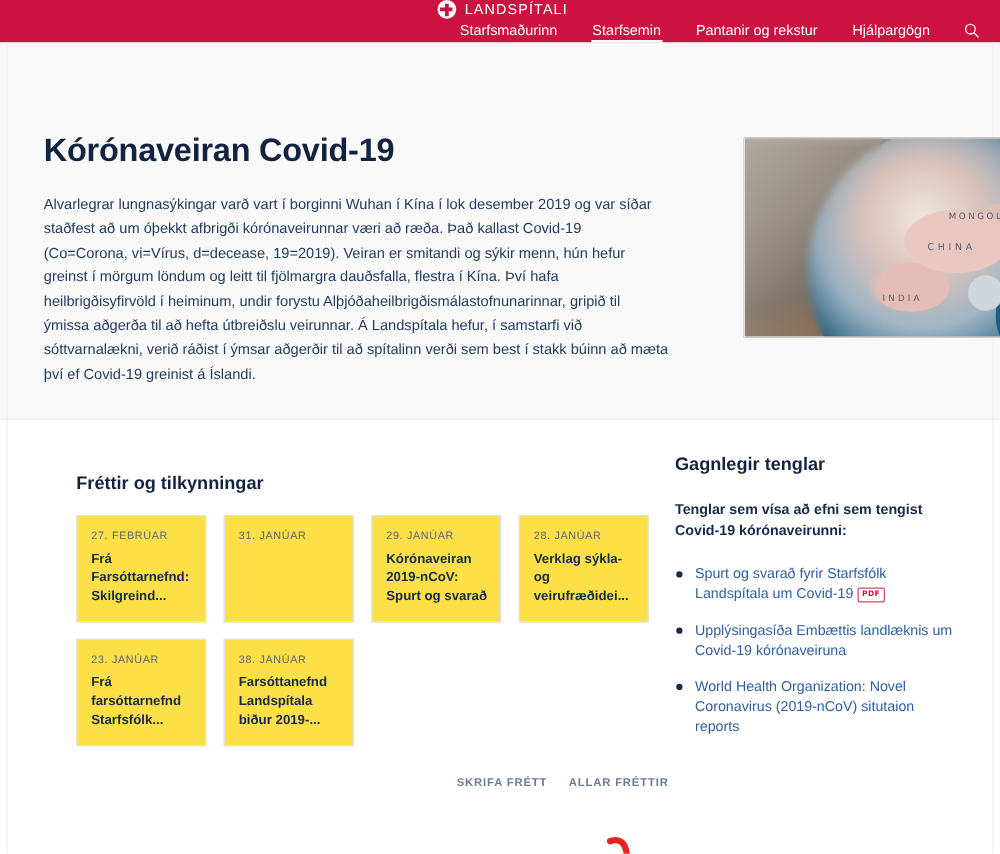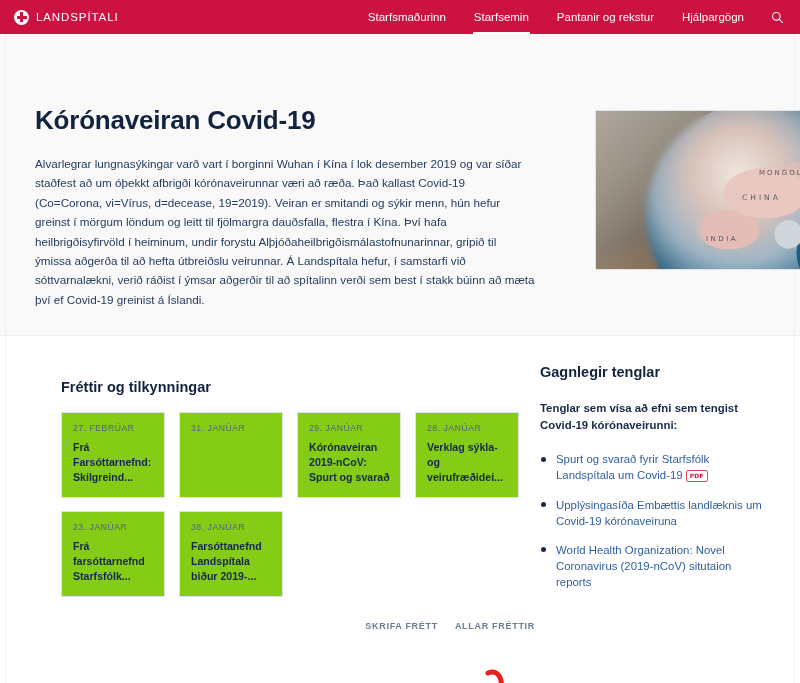--- a/index.html
+++ b/index.html
@@ -14,20 +14,21 @@
   }
 
   
   .topbar {
     position: relative;
     height: 34px;
     background: #cc1240;
     display: flex;
     align-items: center;
     padding: 0 10px 0 14px;
+    flex-direction: column;
   }
   .brand {
     display: flex;
     align-items: center;
     gap: 7px;
     flex: 0 0 auto;
   }
   .brand-mark {
     width: 15px; height: 15px;
     border-radius: 50%;
@@ -192,21 +193,21 @@
   }
   .card-grid {
     display: flex;
     flex-wrap: wrap;
     gap: 13px 14px;
     width: 460px;
   }
   .news-card {
     width: 104px;
     min-height: 72px;
-    background: #84cc16;
+    background: #fde047;
     border: 1px solid #dfe3e8;
     padding: 10px 9px 12px 11px;
     cursor: pointer;
   }
   .card-date {
     font-size: 8.6px;
     letter-spacing: .55px;
     color: #55637a;
     margin-bottom: 7px;
     font-weight: 400;

